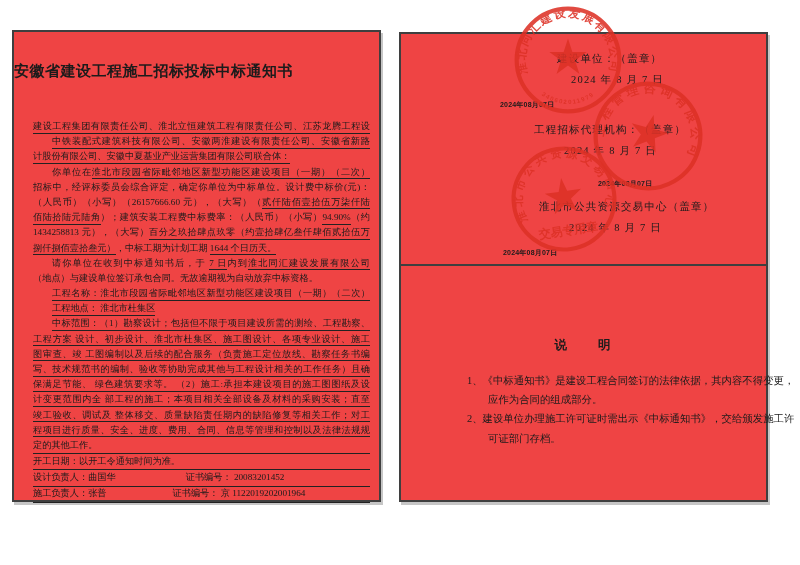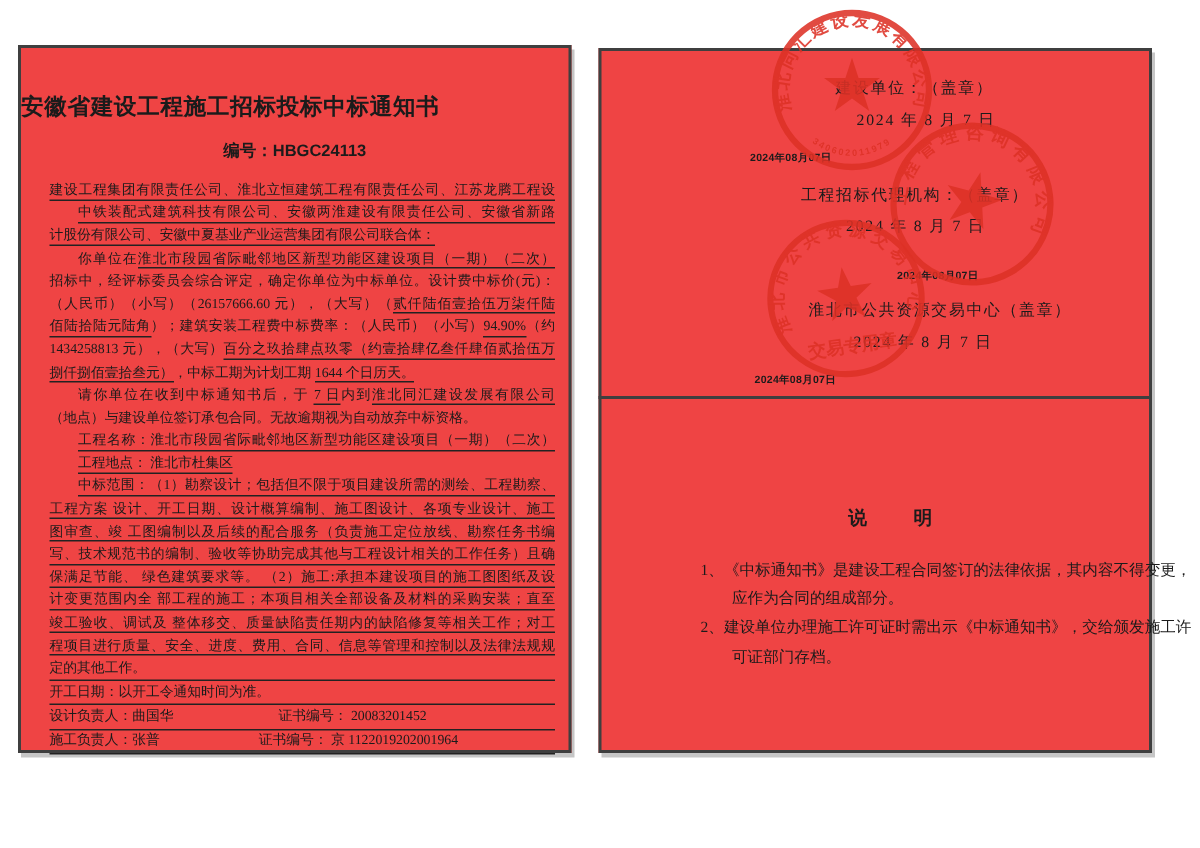--- a/index.html
+++ b/index.html
@@ -41,50 +41,49 @@
   .sg3 .sg-date{left:168px;top:187px;}
   .sg3 .sg-ts{left:102px;top:214px;}
 
   .stamp{position:absolute;opacity:0.87;}
   #stamp1{left:111px;top:-30px;width:112px;height:112px;}
   #stamp2{left:190px;top:45px;width:114px;height:114px;}
   #stamp3{left:108px;top:110px;width:110px;height:110px;}
   .stamp svg{width:100%;height:100%;overflow:visible;
              font-family:"Liberation Sans","DejaVu Sans",sans-serif;}
 
-  .notes-title{position:absolute;top:303px;left:11px;width:100%;text-align:center;
+  .notes-title{position:absolute;top:303px;left:0;width:100%;text-align:center;
                font-weight:bold;font-size:12.5px;letter-spacing:2px;}
   .notes{position:absolute;left:34px;top:337px;width:330px;font-size:10.4px;margin-left:32px;}
   .note-line{height:19.2px;line-height:19.2px;white-space:nowrap;}
   .note-line.cont{padding-left:21px;}
 </style>
 </head>
 <body>
 
 <div id="canvas">
 
   <div class="page" id="page1">
     <div class="p1-title">安徽省建设工程施工招标投标中标通知书</div>
-    <div class="p1-docno">编号：HBGC24113</div>
     <div class="p1-body" id="p1-body">
         <div class="line j"><span class="u">建设工程集团有限责任公司、淮北立恒建筑工程有限责任公司、江苏龙腾工程设</span></div>
         <div class="line j ind"><span class="u">中铁装配式建筑科技有限公司、安徽两淮建设有限责任公司、安徽省新路</span></div>
         <div class="line"><span class="u">计股份有限公司、安徽中夏基业产业运营集团有限公司联合体：</span></div>
         <div class="line j ind"><span>你单位在</span><span class="u">淮北市段园省际毗邻地区新型功能区建设项目（一期）（二次）</span></div>
         <div class="line j"><span>招标中，经评标委员会综合评定，确定你单位为中标单位。设计费中标价(元)：</span></div>
         <div class="line j"><span>（人民币）（小写）（26157666.60 元），（大写）（</span><span class="u">贰仟陆佰壹拾伍万柒仟陆</span></div>
         <div class="line j"><span class="u">佰陆拾陆元陆角</span><span>）；建筑安装工程费中标费率：（人民币）（小写）</span><span class="u">94.90%</span><span>（约</span></div>
         <div class="line j"><span>1434258813 元），（大写）</span><span class="u">百分之玖拾肆点玖零（约壹拾肆亿叁仟肆佰贰拾伍万</span></div>
         <div class="line"><span class="u">捌仟捌佰壹拾叁元）</span><span>，中标工期为计划工期 </span><span class="u">1644 个日历天。</span></div>
         <div class="line j ind"><span>请你单位在收到中标通知书后，于 </span><span class="u">7 日</span><span>内到</span><span class="u">淮北同汇建设发展有限公司</span></div>
         <div class="line"><span>（地点）与建设单位签订承包合同。无故逾期视为自动放弃中标资格。</span></div>
         <div class="line j ind"><span class="u">工程名称：淮北市段园省际毗邻地区新型功能区建设项目（一期）（二次）</span></div>
         <div class="line ind"><span class="u">工程地点： 淮北市杜集区</span></div>
         <div class="line j ind"><span class="u">中标范围：（1）勘察设计；包括但不限于项目建设所需的测绘、工程勘察、</span></div>
-        <div class="line j"><span class="u">工程方案 设计、开工日期、设计概算编制、施工图设计、各项专业设计、施工</span></div>
+        <div class="line j"><span class="u">工程方案 设计、初步设计、淮北市杜集区、施工图设计、各项专业设计、施工</span></div>
         <div class="line j"><span class="u">图审查、竣 工图编制以及后续的配合服务（负责施工定位放线、勘察任务书编</span></div>
         <div class="line j"><span class="u">写、技术规范书的编制、验收等协助完成其他与工程设计相关的工作任务）且确</span></div>
         <div class="line j"><span class="u">保满足节能、 绿色建筑要求等。 （2）施工:承担本建设项目的施工图图纸及设</span></div>
         <div class="line j"><span class="u">计变更范围内全 部工程的施工；本项目相关全部设备及材料的采购安装；直至</span></div>
         <div class="line j"><span class="u">竣工验收、调试及 整体移交、质量缺陷责任期内的缺陷修复等相关工作；对工</span></div>
         <div class="line j"><span class="u">程项目进行质量、安全、进度、费用、合同、信息等管理和控制以及法律法规规</span></div>
         <div class="line trail">
           <span>定的其他工作。</span>
         </div>
         <div class="line trail">

